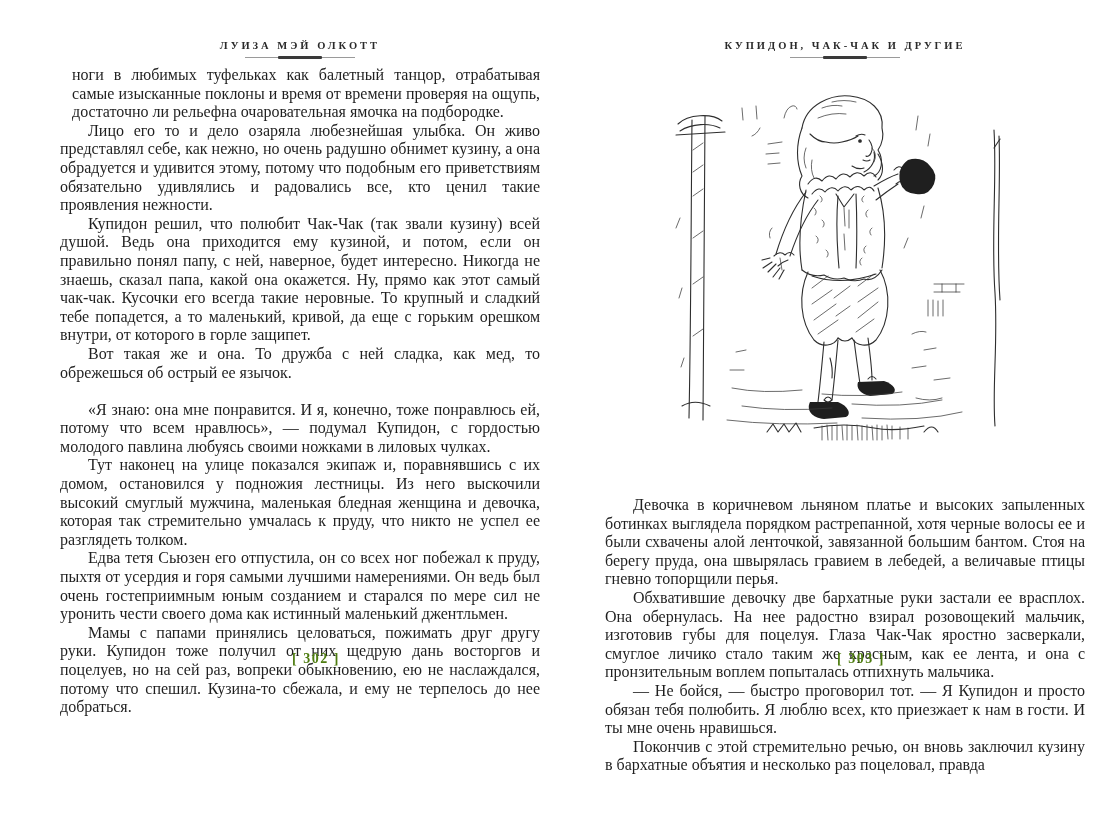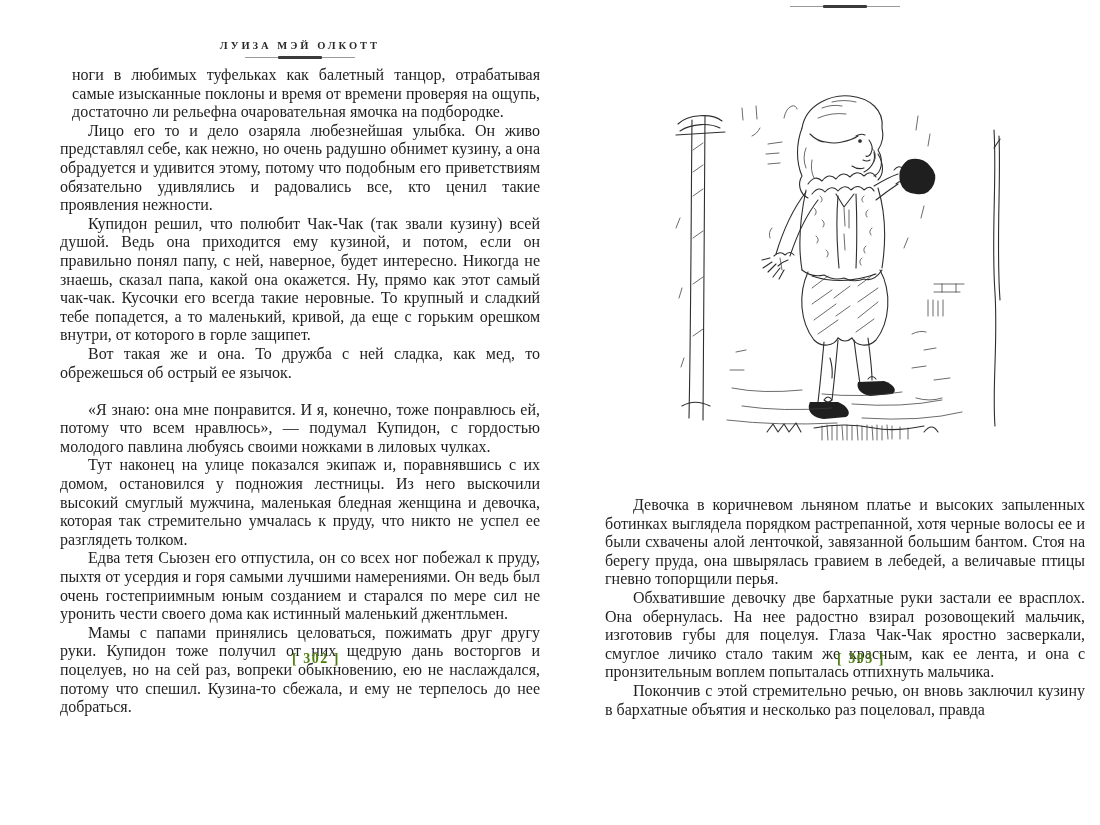--- a/index.html
+++ b/index.html
@@ -88,20 +88,21 @@
       <p class="gap">«Я знаю: она мне понравится. И я, конечно, тоже понравлюсь ей, потому что всем нравлюсь», — подумал Купидон, с гордостью молодого павлина любуясь своими ножками в лиловых чулках.</p>
       <p>Тут наконец на улице показался экипаж и, поравнявшись с их домом, остановился у подножия лестницы. Из него выскочили высокий смуглый мужчина, маленькая бледная женщина и девочка, которая так стремительно умчалась к пруду, что никто не успел ее разглядеть толком.</p>
       <p>Едва тетя Сьюзен его отпустила, он со всех ног побежал к пруду, пыхтя от усердия и горя самыми лучшими намерениями. Он ведь был очень гостеприимным юным созданием и старался по мере сил не уронить чести своего дома как истинный маленький джентльмен.</p>
       <p>Мамы с папами принялись целоваться, пожимать друг другу руки. Купидон тоже получил от них щедрую дань восторгов и поцелуев, но на сей раз, вопреки обыкновению, ею не наслаждался, потому что спешил. Кузина-то сбежала, и ему не терпелось до нее добраться.</p>
     </div>
 
     <div class="folio">[ 302 ]</div>
   </section>
 
   <section class="page right">
+    <div class="running-head">КУПИДОН, ЧАК-ЧАК И ДРУГИЕ</div>
     <div class="head-rule"></div>
 
     <figure class="illustration" role="img" aria-label="Гравюра: мальчик с длинными волосами, в бархатной курточке с кружевным воротником и пышных коротких штанишках посылает воздушный поцелуй, стоя у столба">
       <svg width="345" height="357" viewBox="0 0 345 357" xmlns="http://www.w3.org/2000/svg">
 
         <g class="s">
           <path d="M20,32 C19,130 19,230 17,330"></path>
           <path d="M33,28 C32,128 32,232 31,332"></path>
           <path d="M6,36 C16,26 40,25 50,33"></path>
           <path d="M8,43 C20,35 38,35 48,40"></path>
@@ -298,19 +299,20 @@
             <path d="M220,338 l0,13"></path>
           <path d="M228,339 l0,12"></path>
             <path d="M236,340 l0,11"></path>
         </g>
       </svg>
     </figure>
 
     <div class="text-block">
       <p>Девочка в коричневом льняном платье и высоких запыленных ботинках выглядела порядком растрепанной, хотя черные волосы ее и были схвачены алой ленточкой, завязанной большим бантом. Стоя на берегу пруда, она швырялась гравием в лебедей, а величавые птицы гневно топорщили перья.</p>
       <p>Обхватившие девочку две бархатные руки застали ее врасплох. Она обернулась. На нее радостно взирал розовощекий мальчик, изготовив губы для поцелуя. Глаза Чак-Чак яростно засверкали, смуглое личико стало таким же красным, как ее лента, и она с пронзительным воплем попыталась отпихнуть мальчика.</p>
+      <p>— Не бойся, — быстро проговорил тот. — Я Купидон и просто обязан тебя полюбить. Я люблю всех, кто приезжает к нам в гости. И ты мне очень нравишься.</p>
       <p>Покончив с этой стремительно речью, он вновь заключил кузину в бархатные объятия и несколько раз поцеловал, правда</p>
     </div>
 
     <div class="folio">[ 303 ]</div>
   </section>
 
 </div>
 
 </body></html>

